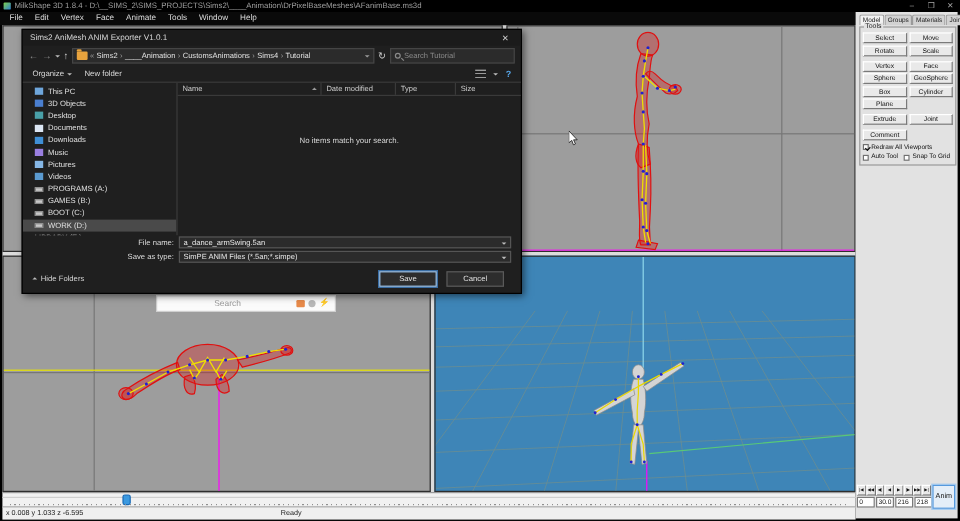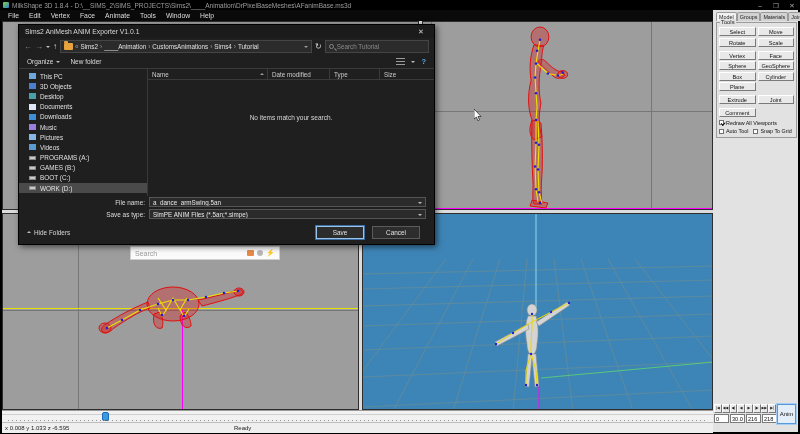--- a/index.html
+++ b/index.html
@@ -74,21 +74,21 @@
   .fninput input { background:transparent; border:none; outline:none; color:#e8e8e8; font-size:6.3px; width:100%; }
   .dlg-footer { height:24px; display:flex; align-items:center; padding:0 14px 0 8px; gap:8px; }
   .hidefolders { display:flex; align-items:center; gap:3px; font-size:6.4px; color:#d8d8d8; }
   .caret-u { width:0; height:0; border:2.5px solid transparent; border-bottom-color:#bdbdbd; margin-bottom:2px; }
   .dbtn { width:48px; height:13px; background:#2d2d2d; border:1px solid #5a5a5a; color:#e2e2e2; font-size:6.4px; text-align:center; line-height:12px; }
   .dbtn.primary { border:1px solid #9cc3ea; box-shadow:0 0 0 1px #3a6ea5; margin-left:auto; }
 
   
   .ovl-search { left:130px; top:246px; width:150px; height:14px; background:#fbfbfb; border:1px solid #cfcfcf;
                 display:flex; align-items:center; padding:0 4px; gap:3px; z-index:15; }
-  .ovl-search input { color:#3a3a3a; font-size:7px; }
+  .ovl-search input { color:#3a3a3a; font-size:7px;text-align:center; }
   .ovl-search input::placeholder { color:#9a9a9a; }
   .ovl-ic-folder { width:7px; height:6px; background:#e88a4a; border-radius:1px; flex:0 0 auto; }
   .ovl-ic-circle { width:6px; height:6px; border-radius:50%; background:#b8b8b8; flex:0 0 auto; }
   .ovl-ic-bolt { font-size:7px; color:#e8b61c; line-height:6px; flex:0 0 auto; }
 
   
   .sidepanel { left:713px; top:10px; width:85px; height:422px; background:#e2e2e2; z-index:5; padding:2px 1px 0 3px; }
   .tabs { display:flex; }
   .tab { font-size:5.4px; color:#222; background:#d2d2d2; border:1px solid #9a9a9a; border-bottom:none; padding:1px 2px; border-radius:2px 2px 0 0; }
   .tab.active { background:#f2f2f2; }

